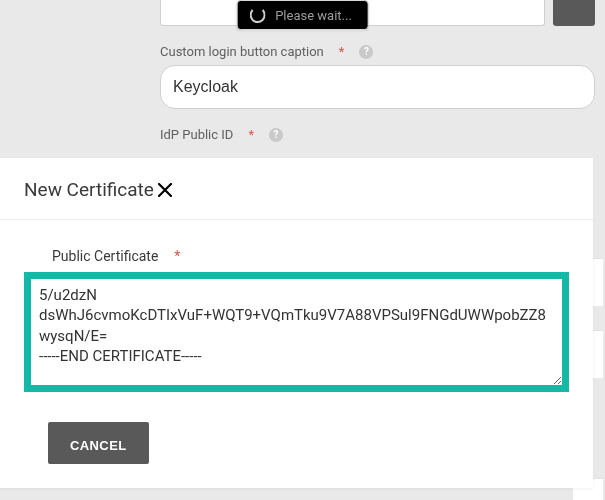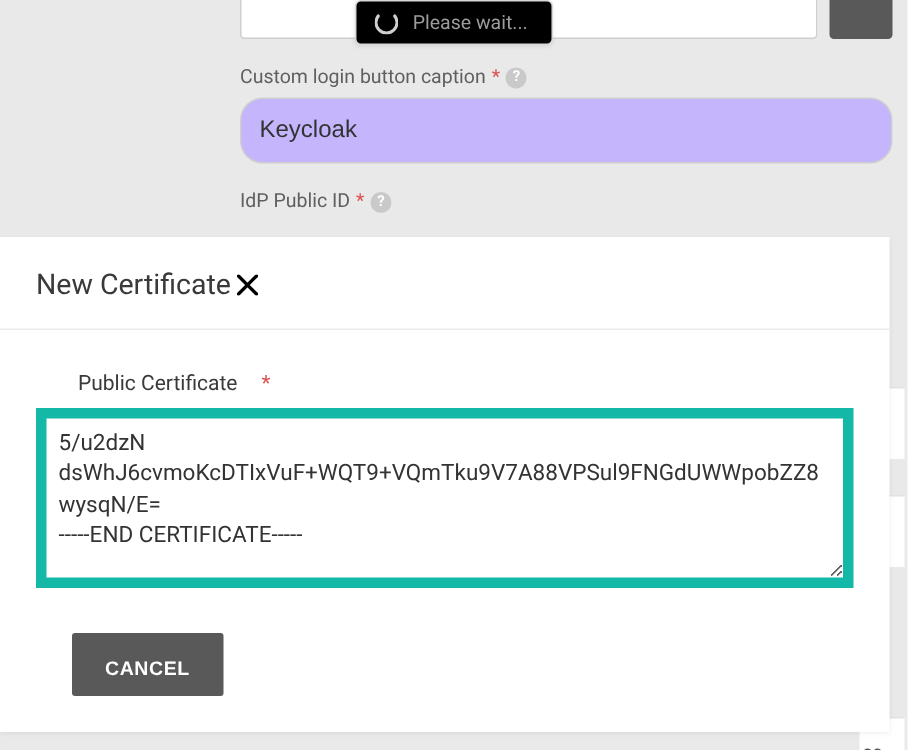--- a/index.html
+++ b/index.html
@@ -36,41 +36,41 @@
     background: #595959;
     border-radius: 0 0 3px 3px;
   }
   .field-label {
     font-size: 13px;
     color: #5f5f5f;
     margin-top: 18px;
     margin-bottom: 6px;
     display: flex;
     align-items: center;
-    gap: 4px;
+    gap: 15px;
   }
   .req { color: #d9534f; }
   .help-icon {
     display: inline-flex;
     width: 14px; height: 14px;
     border-radius: 50%;
     background: #c9c9c9;
     color: #fff;
     font-size: 10px;
     font-weight: 700;
     align-items: center;
     justify-content: center;
     line-height: 1;
   }
   .bg-input {
     width: 100%;
     height: 44px;
     border: 1px solid #cfcfcf;
     border-radius: 15px;
-    background: #c4b5fd;
+    background: #ffffff;
     padding: 0 12px;
     font-size: 16px;
     color: #333;
   }
 
   
   .peek-row {
     position: absolute;
     right: 2px;
     height: 48px;

